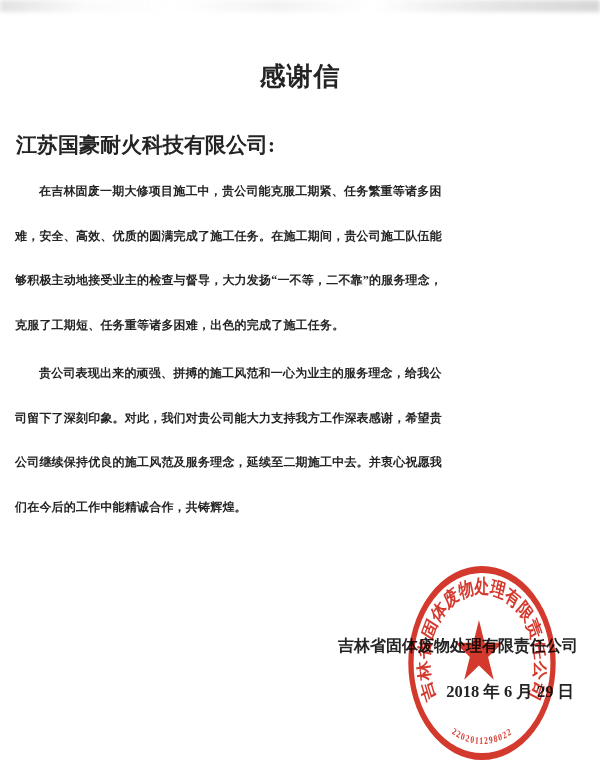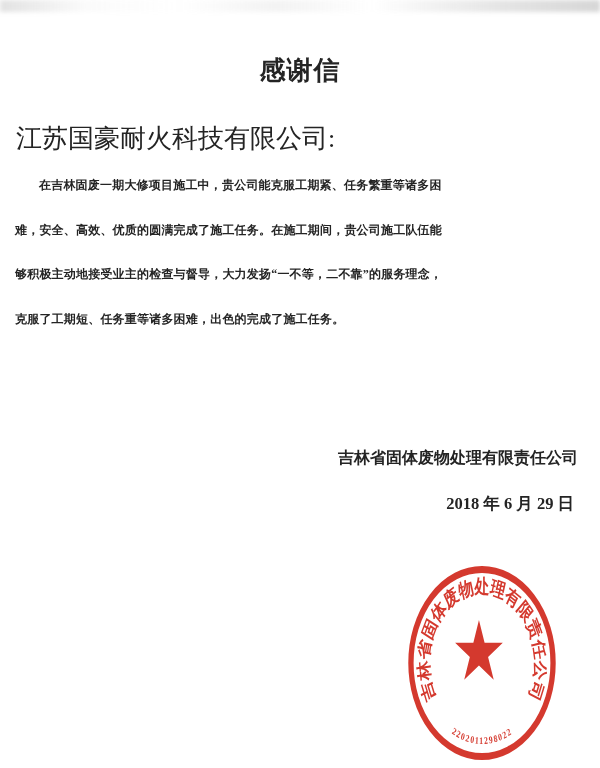--- a/index.html
+++ b/index.html
@@ -19,30 +19,30 @@
     position:absolute;top:0;left:0;right:0;height:12px;
     background:linear-gradient(90deg,
       rgba(150,150,150,.28) 0%,rgba(200,200,200,.08) 14%,
       rgba(255,255,255,0) 30%,rgba(170,170,170,.14) 46%,
       rgba(255,255,255,0) 62%,rgba(140,140,140,.22) 82%,
       rgba(120,120,120,.3) 100%);
     filter:blur(2px);
     pointer-events:none;
   }
   .title{
-    margin:0;padding-top:52px;
+    margin:6px;padding-top:52px;
     text-align:center;
     font-size:26px;line-height:38px;
     font-weight:bold;
     letter-spacing:1px;
   }
   .salutation{
     margin:36px 18px 0 16px;
-    font-size:26px;line-height:26px;
-    font-weight:normal;
+    font-size:21px;line-height:26px;
+    font-weight:bold;
   }
   .body-text{
     margin:11px 15px 0 15px;
     font-size:12px;
     font-weight:600;
     letter-spacing:0.2px;
   }
   .body-text p{
     margin:0;
     white-space:pre-line;
@@ -92,20 +92,24 @@
 
   <h1 class="title">感谢信</h1>
 
   <div class="salutation">江苏国豪耐火科技有限公司:</div>
 
   <div class="body-text">
     <p>在吉林固废一期大修项目施工中，贵公司能克服工期紧、任务繁重等诸多困
 难，安全、高效、优质的圆满完成了施工任务。在施工期间，贵公司施工队伍能
 够积极主动地接受业主的检查与督导，大力发扬“一不等，二不靠”的服务理念，
 克服了工期短、任务重等诸多困难，出色的完成了施工任务。</p>
+    <p>贵公司表现出来的顽强、拼搏的施工风范和一心为业主的服务理念，给我公
+司留下了深刻印象。对此，我们对贵公司能大力支持我方工作深表感谢，希望贵
+公司继续保持优良的施工风范及服务理念，延续至二期施工中去。并衷心祝愿我
+们在今后的工作中能精诚合作，共铸辉煌。</p>
   </div>
 
   <div class="signature">吉林省固体废物处理有限责任公司</div>
 
   <div class="date">2018 年 6 月 29 日</div>
 
   <svg class="seal" viewBox="0 0 200 200" preserveAspectRatio="none" aria-hidden="true">
     <defs>
       <path id="name-arc" d="M 39.4 135 A 70 70 0 1 1 160.6 135" fill="none"></path>
       <path id="num-arc" d="M 50.1 163.8 A 81 81 0 0 0 149.9 163.8" fill="none"></path>

